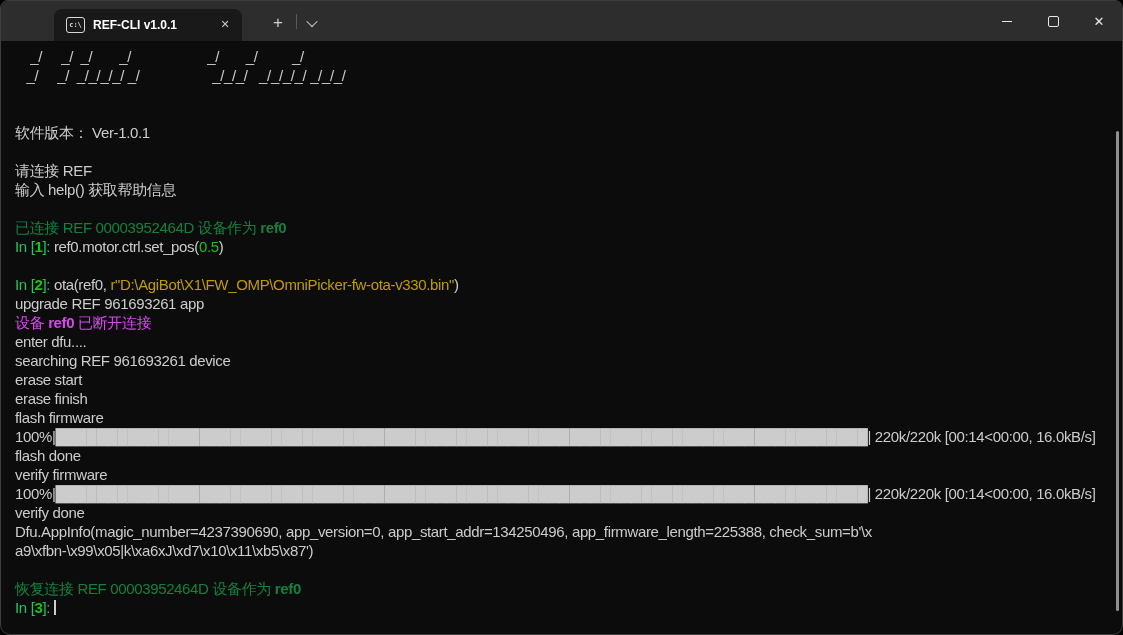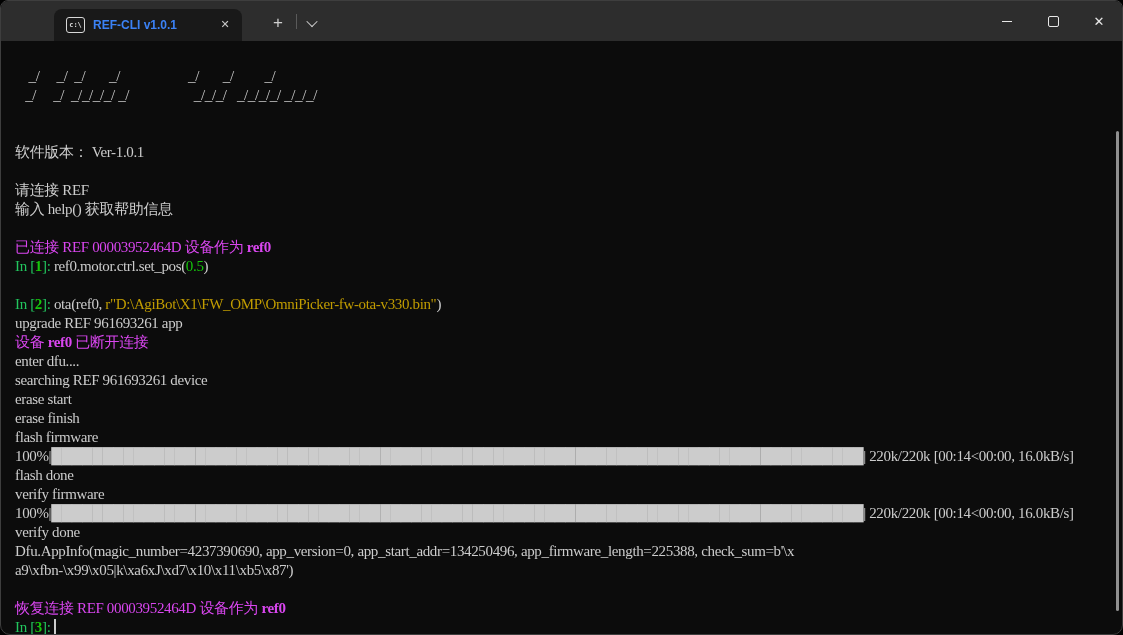--- a/index.html
+++ b/index.html
@@ -5,43 +5,43 @@
   html,body{margin:0;padding:0;background:#010101;width:1123px;height:635px;overflow:hidden;}
   .window{position:absolute;inset:0;background:#0C0C0C;border:1px solid #3E3E3E;
           border-radius:8px 8px 10px 10px;box-sizing:border-box;overflow:hidden;}
   
   .titlebar{position:absolute;top:0;left:0;right:0;height:40px;background:#2D2D2D;}
   .tab{position:absolute;left:53px;top:8px;width:188px;height:32px;background:#191919;
        border-radius:8px 8px 0 0;display:flex;align-items:center;gap:8px;
        padding:0 8px 0 12px;box-sizing:border-box;}
   .cmd-icon{width:17px;height:14px;border:1px solid #D8D8D8;border-radius:3px;color:#D8D8D8;
        font:bold 7px "DejaVu Sans Mono",monospace;display:flex;align-items:center;justify-content:center;}
-  .tab-label{flex:1;color:#3b82f6;font:bold 12px "Liberation Sans",sans-serif;white-space:nowrap;
+  .tab-label{flex:1;color:#ffffff;font:bold 12px "Liberation Sans",sans-serif;white-space:nowrap;
        overflow:hidden;}
   .tab-close{color:#C8C8C8;font:11px "DejaVu Sans",sans-serif;width:18px;height:18px;line-height:18px;
        text-align:center;border-radius:4px;cursor:default;}
   .bar-btn{position:absolute;top:8px;width:28px;height:28px;display:flex;align-items:center;
        justify-content:center;color:#CFCFCF;border-radius:4px;}
   .newtab-btn{left:263px;font:300 17px "Liberation Sans",sans-serif;}
   .tab-divider{position:absolute;left:295px;top:13px;width:1px;height:15px;background:#5A5A5A;}
   .dropdown-btn{left:297px;}
   .chevron{width:7px;height:7px;border-right:1.4px solid #CFCFCF;border-bottom:1.4px solid #CFCFCF;
        transform:rotate(45deg) translate(-1px,-1px);}
   .caption-btn{position:absolute;top:0;width:46px;height:40px;display:flex;align-items:center;
        justify-content:center;}
   .btn-min{right:92px;}.btn-max{right:46px;}.btn-close{right:0;}
   .min-glyph{width:10px;height:1px;background:#E8E8E8;}
   .max-glyph{width:9px;height:9px;border:1px solid #E8E8E8;border-radius:2px;}
   .close-glyph{color:#E8E8E8;font:13px "DejaVu Sans",sans-serif;}
   
   .terminal{position:absolute;top:40px;left:0;right:0;bottom:0;padding:6px 0 0 14px;
-       font-family:Liberation Serif, serif;font-size:15px;color:#CCCCCC;
-       white-space:pre;letter-spacing:-.35px;margin-top:20px;}
+       font-family:Liberation Sans, sans-serif;font-size:15px;color:#CCCCCC;
+       white-space:pre;letter-spacing:-.35px;}
   .tline{height:19px;line-height:19px;}
-  .grn{color:#22c55e}.bgrn{color:#16C60C}.cyn{color:#d946ef}.yel{color:#C19C00}.byel{color:#d946ef}
+  .grn{color:#22c55e}.bgrn{color:#16C60C}.cyn{color:#15803d}.yel{color:#C19C00}.byel{color:#d946ef}
   .b{font-weight:bold}
   .cursor{display:inline-block;width:2px;height:15px;background:#CCCCCC;vertical-align:-2px;}
   .scrollbar-thumb{position:absolute;right:3px;top:130px;width:3px;height:480px;background:#909090;
        border-radius:2px;}
 </style>
 </head>
 <body>
 
 <div class="window">
 

